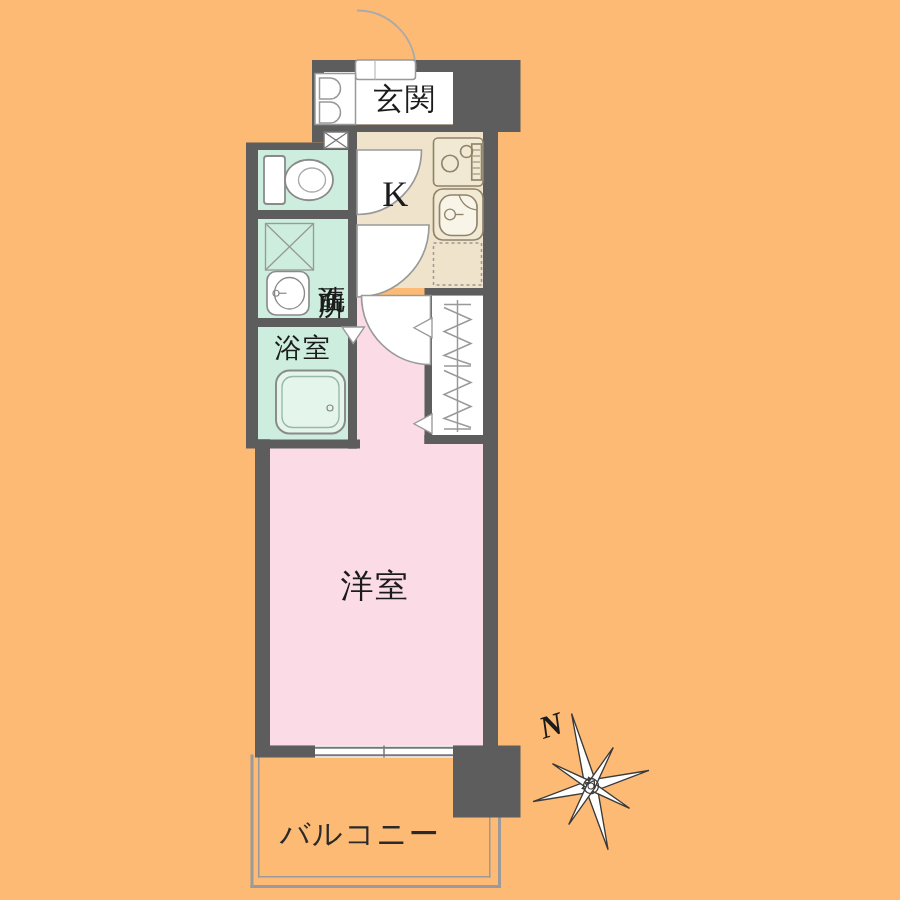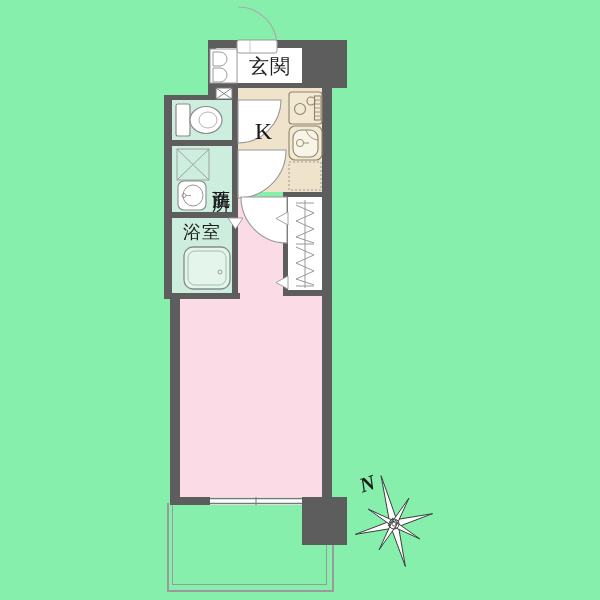--- a/index.html
+++ b/index.html
@@ -1,16 +1,16 @@
 <!DOCTYPE html>
 <html><head>
 <meta charset="utf-8">
 <style>
   html,body{margin:0;padding:0;background:#fff;}
-  #stage{position:relative;width:600px;height:600px;background:#86efac;overflow:hidden;
+  #stage{position:relative;width:600px;height:600px;background:#fdba74;overflow:hidden;
          font-family:"Liberation Serif","DejaVu Serif",serif;}
   .wall{position:absolute;background:#5d5d5d;}
   .room{position:absolute;}
   .label{position:absolute;transform:translate(-50%,-50%);color:#1b1b1b;white-space:nowrap;
          font-family:"Liberation Serif","DejaVu Serif",serif;letter-spacing:1px;}
   .vtext{writing-mode:vertical-rl;letter-spacing:2px;}
   svg{position:absolute;left:0;top:0;}
   .balcony-outer{position:absolute;left:167px;top:503px;width:163px;height:87px;
     border-left:2px solid #9a9a9a;border-right:2px solid #9a9a9a;border-bottom:2px solid #9a9a9a;}
   .balcony-inner{position:absolute;left:172px;top:503px;width:153px;height:81px;
@@ -152,15 +152,17 @@
       <circle cx="0" cy="0" r="5" fill="none"></circle>
       <circle cx="0" cy="0" r="2" fill="none" stroke-width="0.7"></circle>
     </g>
   </svg>
 
   <div class="label" style="left:270px;top:66px;font-size:20px;">玄関</div>
   <div class="label" style="left:264px;top:131px;font-size:24px;">K</div>
   <div class="label vtext" style="left:221px;top:179px;font-size:18px;">洗面所</div>
   <div class="label" style="left:202px;top:232px;font-size:18px;">浴室</div>
   <div class="label" style="left:250px;top:391px;font-size:22px;text-align:center;line-height:26px;">
+    <div>洋室</div>
   </div>
+  <div class="label" style="left:240px;top:556px;font-size:20px;color:#2a2a2a;">バルコニー</div>
   <div class="label" style="left:368px;top:484px;font-size:21px;font-weight:bold;font-style:italic;transform:translate(-50%,-50%) rotate(-18deg);">N</div>
 </div>
 
 </body></html>

